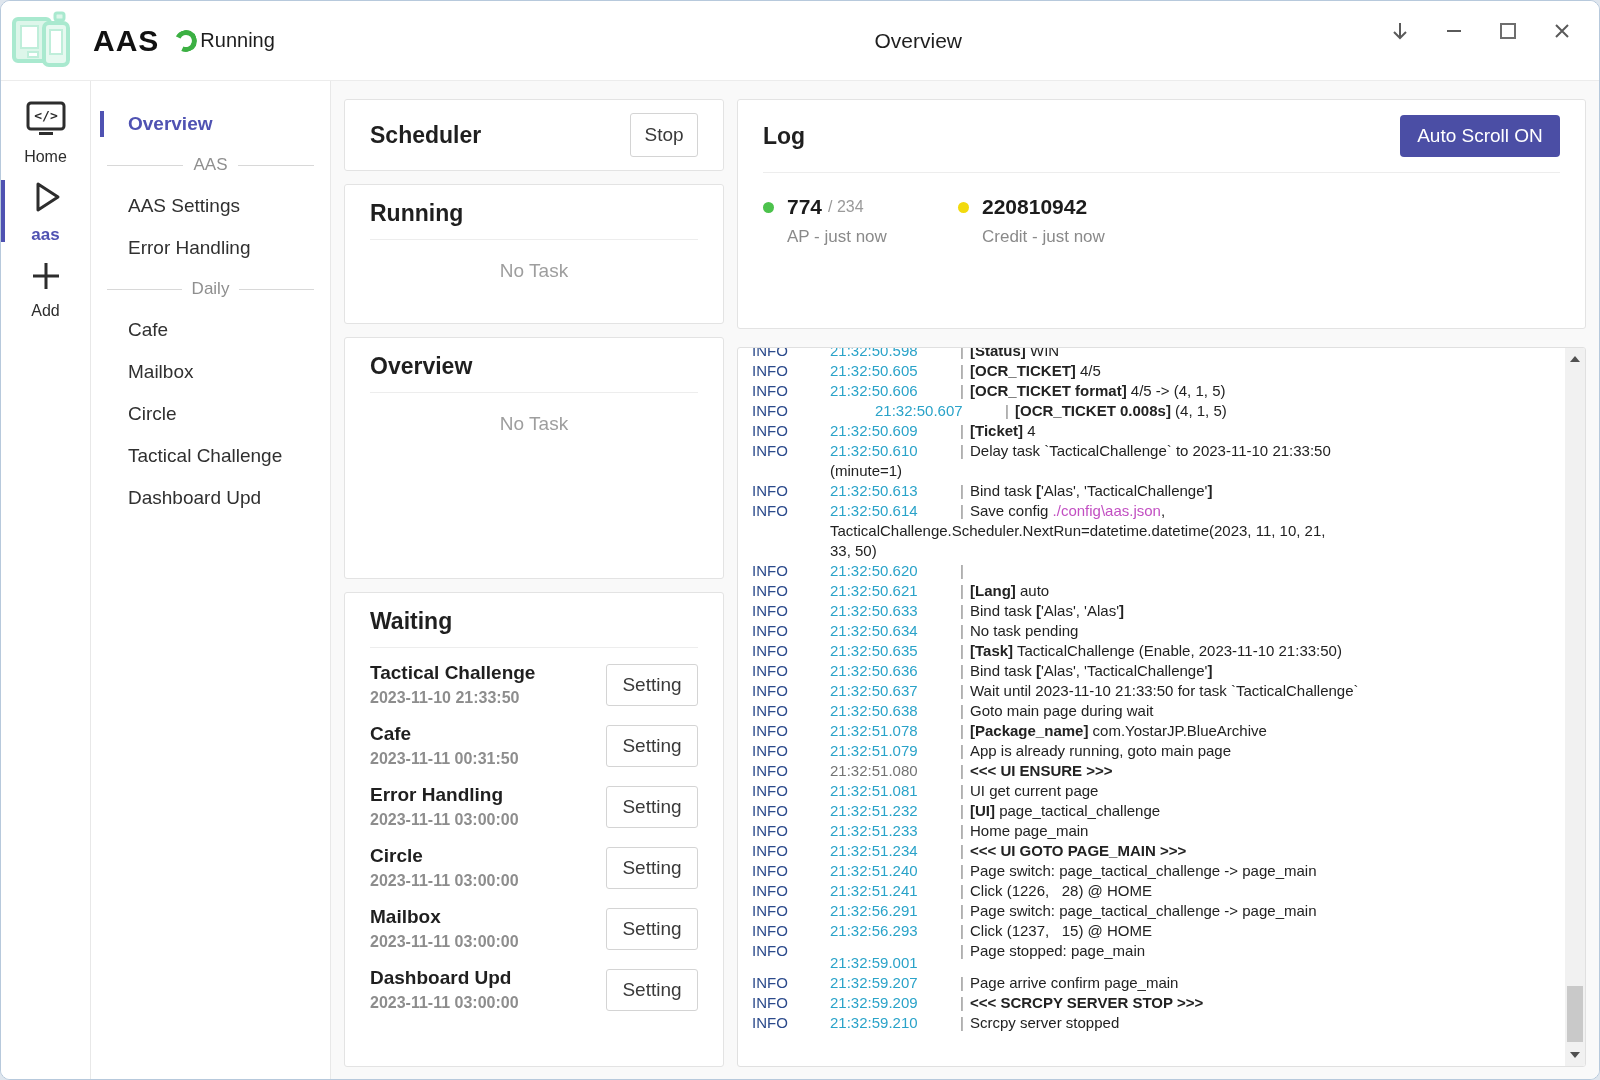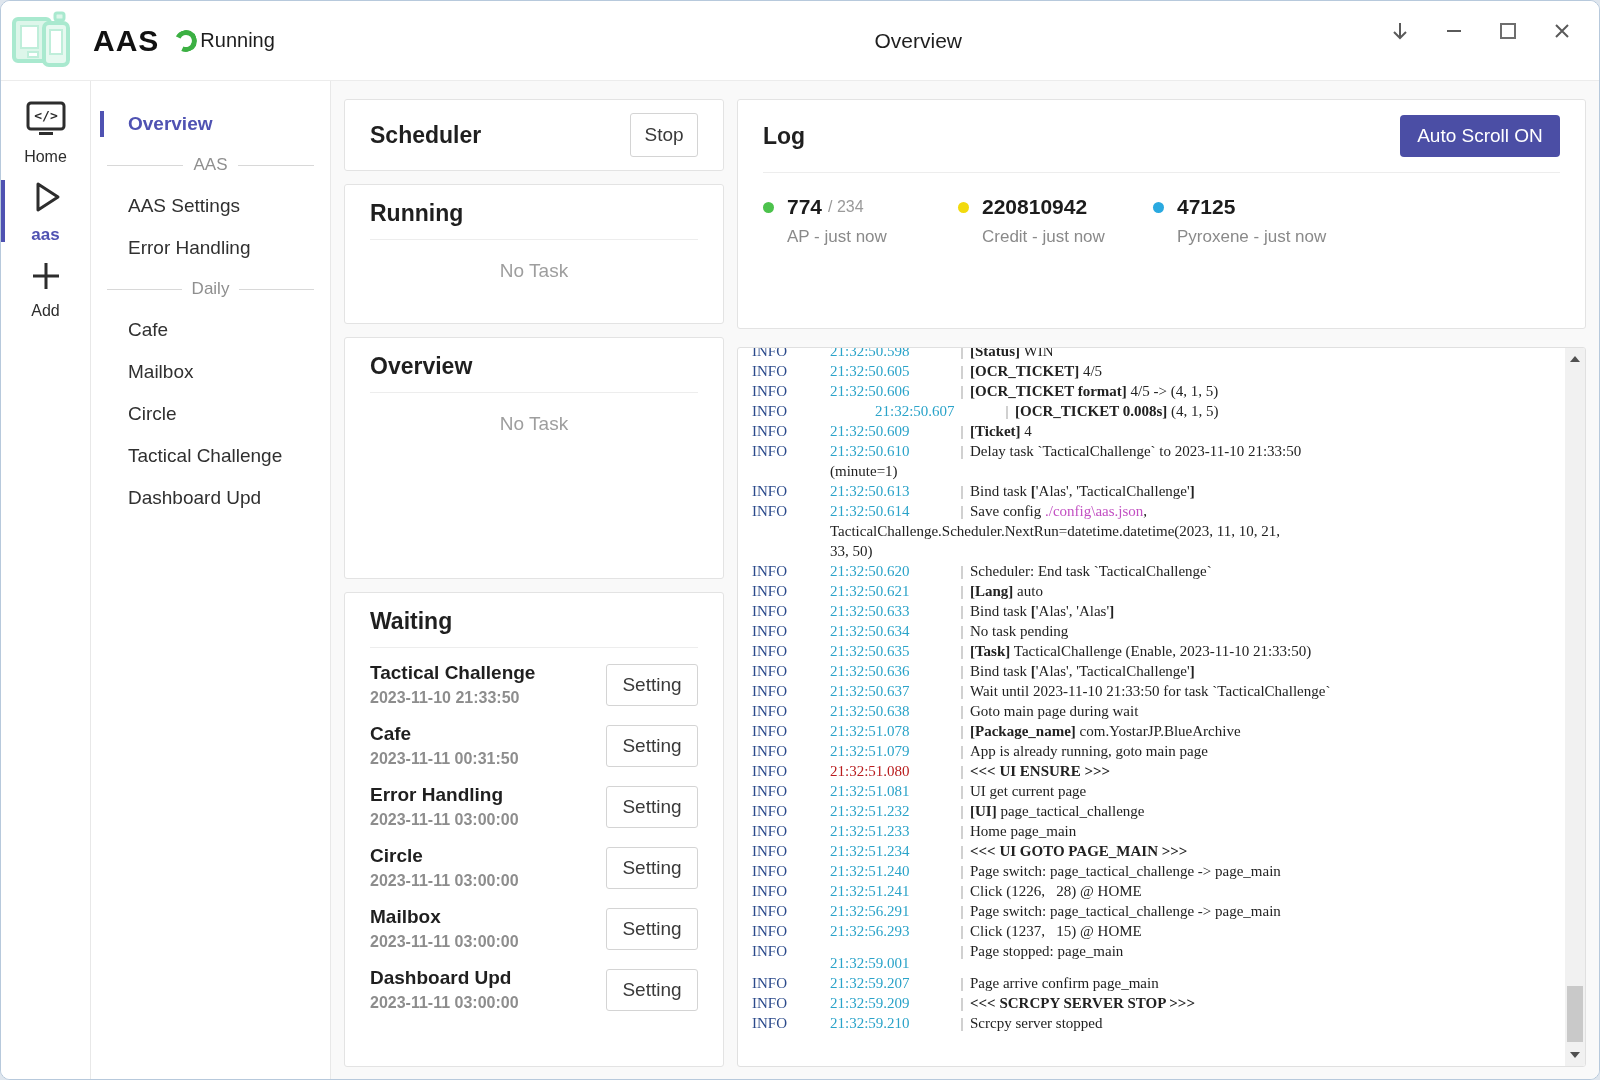--- a/index.html
+++ b/index.html
@@ -72,21 +72,21 @@
   .stats-row{display:flex;margin-top:22px;}
   .stat{min-width:195px;}
   .stat-top{display:flex;align-items:center;}
   .stat-dot{width:11px;height:11px;border-radius:50%;flex:none;margin-right:13px;}
   .stat-value{font-size:21px;font-weight:bold;color:#1c1c1c;}
   .stat-secondary{font-size:16px;color:#9a9a9a;margin-left:6px;}
   .stat-label{font-size:17px;color:#8a8a8a;margin:8px 0 0 24px;}
   
   .log-view{flex:1;position:relative;background:#fff;border:1px solid #e0e0e0;border-radius:3px;overflow:hidden;}
   .log-scroll{position:absolute;left:0;top:0;right:22px;bottom:0;overflow:hidden;}
-  .log-lines{margin-top:-7px;font-family:Liberation Serif, serif;font-size:15px;color:#222;}
+  .log-lines{margin-top:-7px;font-family:Liberation Sans, sans-serif;font-size:15px;color:#222;}
   .log-row{display:flex;line-height:20px;white-space:pre;padding-left:14px;}
   .log-row .lv{width:78px;flex:none;}
   .log-row .tm{width:124px;flex:none;}
   .log-row .pipe{width:16px;flex:none;text-align:center;color:#8a8a8a;}
   .log-row .msg{flex:1;min-width:0;}
   .log-row.cont{padding-left:92px;}
   .seg-b{font-weight:bold;}
   
   .sb{position:absolute;top:0;right:0;bottom:0;width:20px;background:#f1f1f1;}
   .sb-up,.sb-down{position:absolute;left:0;width:20px;height:18px;display:flex;align-items:center;justify-content:center;}
@@ -290,55 +290,48 @@
                 </div>
                 <div class="stat-label">AP - just now</div>
               </div>
               <div class="stat">
                 <div class="stat-top">
                   <span class="stat-dot" style="background: rgb(242, 218, 14);"></span>
                   <span class="stat-value">220810942</span>
                 </div>
                 <div class="stat-label">Credit - just now</div>
               </div>
-              <div class="stat">
-                <div class="stat-top">
-                  <span class="stat-dot" style="background: rgb(42, 169, 224);"></span>
-                  <span class="stat-value">47125</span>
-                </div>
-                <div class="stat-label">Pyroxene - just now</div>
-              </div>
             </div>
         </div>
 
         <div class="log-view">
           <div class="log-scroll">
             <div class="log-lines">
                 <div class="log-row"><span class="lv" style="color: rgb(43, 74, 139);">INFO</span><span class="tm" style="color: rgb(42, 163, 201);">21:32:50.598</span><span class="pipe">|</span><span class="msg"><span class="seg-b">[Status]</span><span> WIN</span></span></div>
                 <div class="log-row"><span class="lv" style="color: rgb(43, 74, 139);">INFO</span><span class="tm" style="color: rgb(42, 163, 201);">21:32:50.605</span><span class="pipe">|</span><span class="msg"><span class="seg-b">[OCR_TICKET]</span><span> 4/5</span></span></div>
                 <div class="log-row"><span class="lv" style="color: rgb(43, 74, 139);">INFO</span><span class="tm" style="color: rgb(42, 163, 201);">21:32:50.606</span><span class="pipe">|</span><span class="msg"><span class="seg-b">[OCR_TICKET format]</span><span> 4/5 -&gt; (4, 1, 5)</span></span></div>
                 <div class="log-row"><span class="lv" style="color: rgb(43, 74, 139);">INFO</span><span class="tm" style="color: rgb(42, 163, 201); margin-left: 45px;">21:32:50.607</span><span class="pipe">|</span><span class="msg"><span class="seg-b">[OCR_TICKET 0.008s]</span><span> (4, 1, 5)</span></span></div>
                 <div class="log-row"><span class="lv" style="color: rgb(43, 74, 139);">INFO</span><span class="tm" style="color: rgb(42, 163, 201);">21:32:50.609</span><span class="pipe">|</span><span class="msg"><span class="seg-b">[Ticket]</span><span> 4</span></span></div>
                 <div class="log-row"><span class="lv" style="color: rgb(43, 74, 139);">INFO</span><span class="tm" style="color: rgb(42, 163, 201);">21:32:50.610</span><span class="pipe">|</span><span class="msg"><span>Delay task `TacticalChallenge` to 2023-11-10 21:33:50</span></span></div>
                 <div class="log-row cont"><span class="msg">(minute=1)</span></div>
                 <div class="log-row"><span class="lv" style="color: rgb(43, 74, 139);">INFO</span><span class="tm" style="color: rgb(42, 163, 201);">21:32:50.613</span><span class="pipe">|</span><span class="msg"><span>Bind task </span><span class="seg-b">[</span><span>'Alas', 'TacticalChallenge'</span><span class="seg-b">]</span></span></div>
                 <div class="log-row"><span class="lv" style="color: rgb(43, 74, 139);">INFO</span><span class="tm" style="color: rgb(42, 163, 201);">21:32:50.614</span><span class="pipe">|</span><span class="msg"><span>Save config </span><span style="color: rgb(194, 79, 194);">./config\aas.json</span><span>,</span></span></div>
                 <div class="log-row cont"><span class="msg">TacticalChallenge.Scheduler.NextRun=datetime.datetime(2023, 11, 10, 21,</span></div>
                 <div class="log-row cont"><span class="msg">33, 50)</span></div>
-                <div class="log-row"><span class="lv" style="color: rgb(43, 74, 139);">INFO</span><span class="tm" style="color: rgb(42, 163, 201);">21:32:50.620</span><span class="pipe">|</span><span class="msg"><span>Scheduler: End task `TacticalChallenge`</span></span></div>
+                <div class="log-row"><span class="lv" style="color: rgb(43, 74, 139);">INFO</span><span class="tm" style="color: rgb(42, 163, 201);">21:32:50.620</span><span class="pipe">|</span></div>
                 <div class="log-row"><span class="lv" style="color: rgb(43, 74, 139);">INFO</span><span class="tm" style="color: rgb(42, 163, 201);">21:32:50.621</span><span class="pipe">|</span><span class="msg"><span class="seg-b">[Lang]</span><span> auto</span></span></div>
                 <div class="log-row"><span class="lv" style="color: rgb(43, 74, 139);">INFO</span><span class="tm" style="color: rgb(42, 163, 201);">21:32:50.633</span><span class="pipe">|</span><span class="msg"><span>Bind task </span><span class="seg-b">[</span><span>'Alas', 'Alas'</span><span class="seg-b">]</span></span></div>
                 <div class="log-row"><span class="lv" style="color: rgb(43, 74, 139);">INFO</span><span class="tm" style="color: rgb(42, 163, 201);">21:32:50.634</span><span class="pipe">|</span><span class="msg"><span>No task pending</span></span></div>
                 <div class="log-row"><span class="lv" style="color: rgb(43, 74, 139);">INFO</span><span class="tm" style="color: rgb(42, 163, 201);">21:32:50.635</span><span class="pipe">|</span><span class="msg"><span class="seg-b">[Task]</span><span> TacticalChallenge (Enable, 2023-11-10 21:33:50)</span></span></div>
                 <div class="log-row"><span class="lv" style="color: rgb(43, 74, 139);">INFO</span><span class="tm" style="color: rgb(42, 163, 201);">21:32:50.636</span><span class="pipe">|</span><span class="msg"><span>Bind task </span><span class="seg-b">[</span><span>'Alas', 'TacticalChallenge'</span><span class="seg-b">]</span></span></div>
                 <div class="log-row"><span class="lv" style="color: rgb(43, 74, 139);">INFO</span><span class="tm" style="color: rgb(42, 163, 201);">21:32:50.637</span><span class="pipe">|</span><span class="msg"><span>Wait until 2023-11-10 21:33:50 for task `TacticalChallenge`</span></span></div>
                 <div class="log-row"><span class="lv" style="color: rgb(43, 74, 139);">INFO</span><span class="tm" style="color: rgb(42, 163, 201);">21:32:50.638</span><span class="pipe">|</span><span class="msg"><span>Goto main page during wait</span></span></div>
                 <div class="log-row"><span class="lv" style="color: rgb(43, 74, 139);">INFO</span><span class="tm" style="color: rgb(42, 163, 201);">21:32:51.078</span><span class="pipe">|</span><span class="msg"><span class="seg-b">[Package_name]</span><span> com.YostarJP.BlueArchive</span></span></div>
                 <div class="log-row"><span class="lv" style="color: rgb(43, 74, 139);">INFO</span><span class="tm" style="color: rgb(42, 163, 201);">21:32:51.079</span><span class="pipe">|</span><span class="msg"><span>App is already running, goto main page</span></span></div>
-                <div class="log-row"><span class="lv" style="color: rgb(43, 74, 139);">INFO</span><span class="tm" style="color: #b91c1c;">21:32:51.080</span><span class="pipe">|</span><span class="msg"><span class="seg-b">&lt;&lt;&lt; UI ENSURE &gt;&gt;&gt;</span></span></div>
+                <div class="log-row"><span class="lv" style="color: rgb(43, 74, 139);">INFO</span><span class="tm" style="color: #737373;">21:32:51.080</span><span class="pipe">|</span><span class="msg"><span class="seg-b">&lt;&lt;&lt; UI ENSURE &gt;&gt;&gt;</span></span></div>
                 <div class="log-row"><span class="lv" style="color: rgb(43, 74, 139);">INFO</span><span class="tm" style="color: rgb(42, 163, 201);">21:32:51.081</span><span class="pipe">|</span><span class="msg"><span>UI get current page</span></span></div>
                 <div class="log-row"><span class="lv" style="color: rgb(43, 74, 139);">INFO</span><span class="tm" style="color: rgb(42, 163, 201);">21:32:51.232</span><span class="pipe">|</span><span class="msg"><span class="seg-b">[UI]</span><span> page_tactical_challenge</span></span></div>
                 <div class="log-row"><span class="lv" style="color: rgb(43, 74, 139);">INFO</span><span class="tm" style="color: rgb(42, 163, 201);">21:32:51.233</span><span class="pipe">|</span><span class="msg"><span>Home page_main</span></span></div>
                 <div class="log-row"><span class="lv" style="color: rgb(43, 74, 139);">INFO</span><span class="tm" style="color: rgb(42, 163, 201);">21:32:51.234</span><span class="pipe">|</span><span class="msg"><span class="seg-b">&lt;&lt;&lt; UI GOTO PAGE_MAIN &gt;&gt;&gt;</span></span></div>
                 <div class="log-row"><span class="lv" style="color: rgb(43, 74, 139);">INFO</span><span class="tm" style="color: rgb(42, 163, 201);">21:32:51.240</span><span class="pipe">|</span><span class="msg"><span>Page switch: page_tactical_challenge -&gt; page_main</span></span></div>
                 <div class="log-row"><span class="lv" style="color: rgb(43, 74, 139);">INFO</span><span class="tm" style="color: rgb(42, 163, 201);">21:32:51.241</span><span class="pipe">|</span><span class="msg"><span>Click (1226,   28) @ HOME</span></span></div>
                 <div class="log-row"><span class="lv" style="color: rgb(43, 74, 139);">INFO</span><span class="tm" style="color: rgb(42, 163, 201);">21:32:56.291</span><span class="pipe">|</span><span class="msg"><span>Page switch: page_tactical_challenge -&gt; page_main</span></span></div>
                 <div class="log-row"><span class="lv" style="color: rgb(43, 74, 139);">INFO</span><span class="tm" style="color: rgb(42, 163, 201);">21:32:56.293</span><span class="pipe">|</span><span class="msg"><span>Click (1237,   15) @ HOME</span></span></div>
                 <div class="log-row"><span class="lv" style="color: rgb(43, 74, 139);">INFO</span><span class="tm" style="color: rgb(42, 163, 201); margin-top: 12px;">21:32:59.001</span><span class="pipe">|</span><span class="msg"><span>Page stopped: page_main</span></span></div>
                 <div class="log-row"><span class="lv" style="color: rgb(43, 74, 139);">INFO</span><span class="tm" style="color: rgb(42, 163, 201);">21:32:59.207</span><span class="pipe">|</span><span class="msg"><span>Page arrive confirm page_main</span></span></div>

